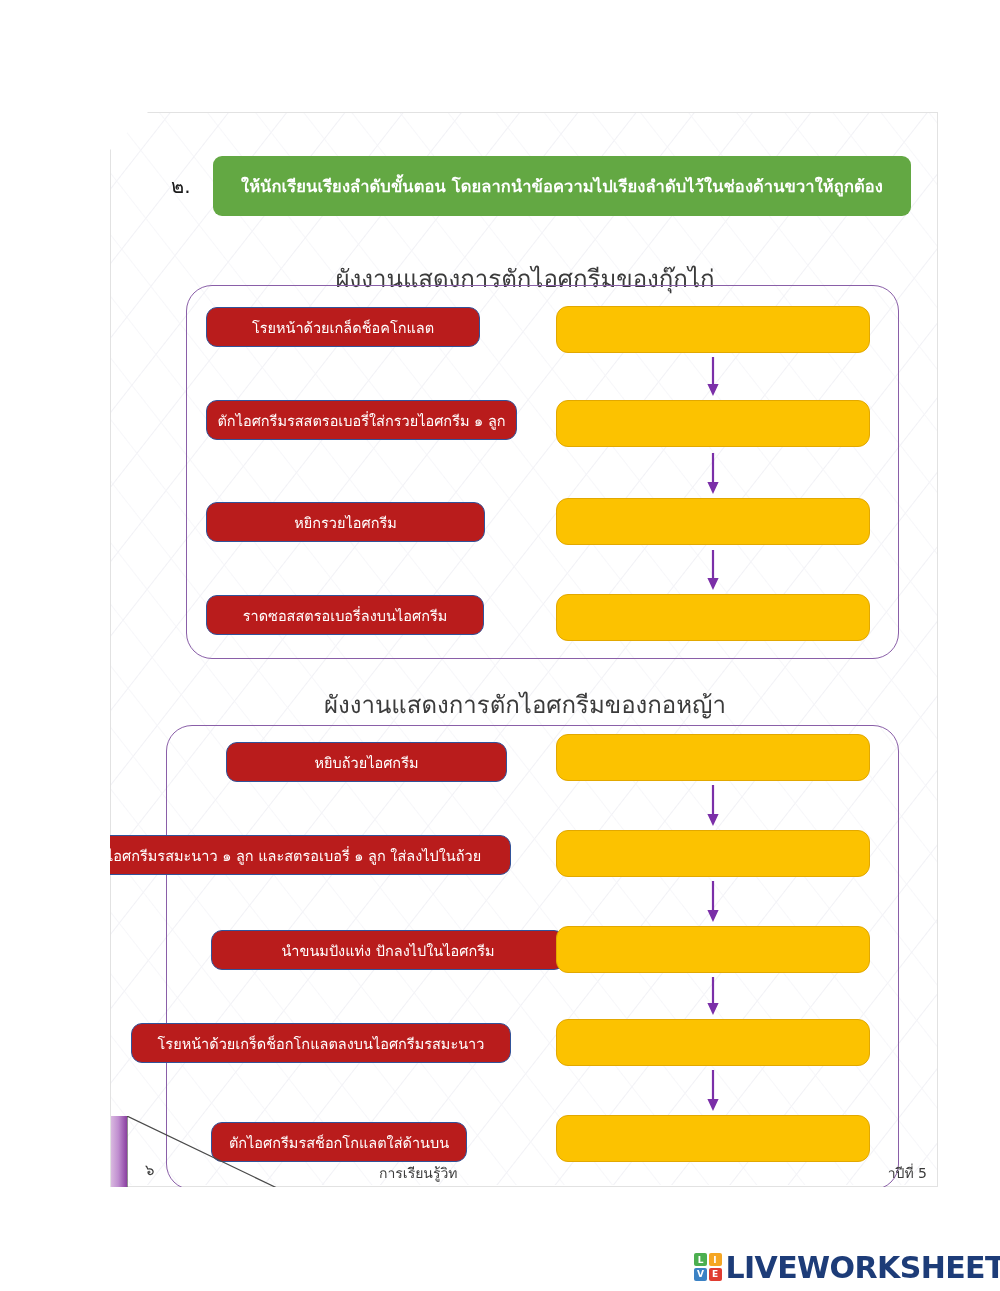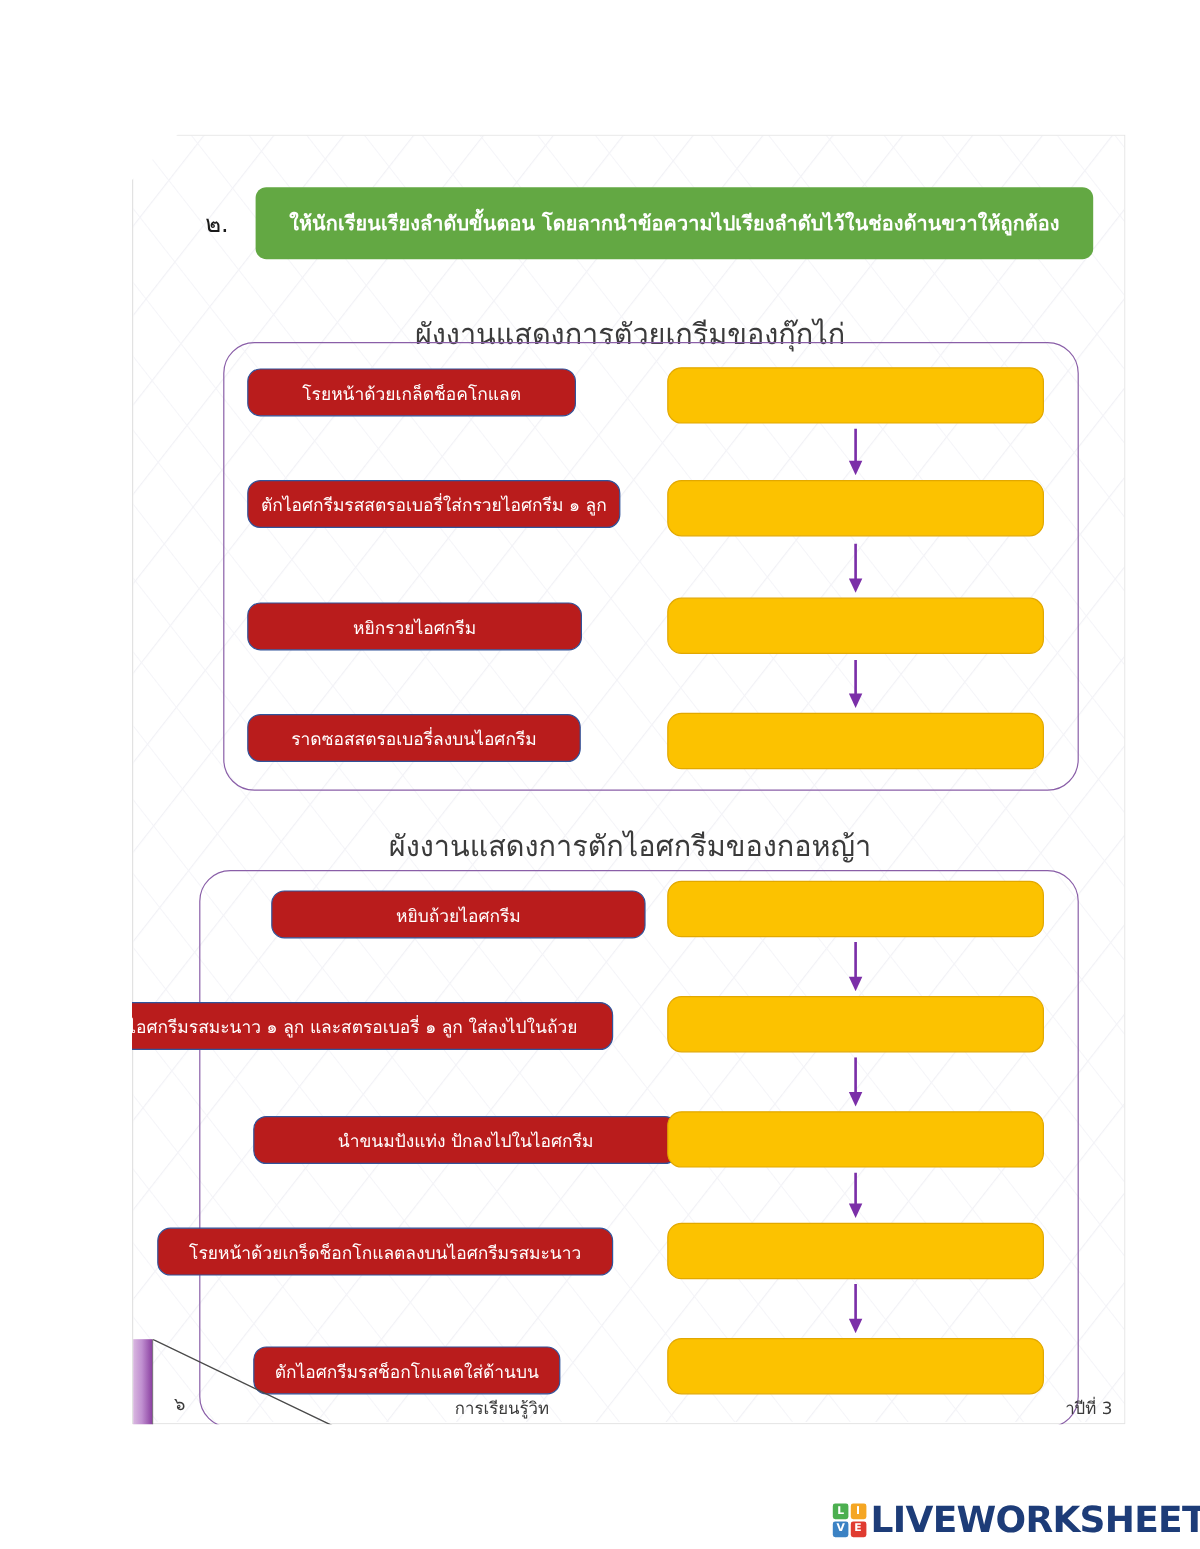--- a/index.html
+++ b/index.html
@@ -235,21 +235,21 @@
       <rect x="0" y="0" width="828" height="1075" fill="url(#hatchA)"></rect>
       <rect x="0" y="0" width="828" height="1075" fill="url(#hatchB)"></rect>
     </g>
   </svg>
 
   <div id="instruction-row">
     <div id="instruction-number">๒.</div>
     <div id="instruction-banner">ให้นักเรียนเรียงลำดับขั้นตอน โดยลากนำข้อความไปเรียงลำดับไว้ในช่องด้านขวาให้ถูกต้อง</div>
   </div>
 
-  <div class="chart-title" id="chart-title-1">ผังงานแสดงการตัวยเกรีมของกุ๊กไก่</div>
+  <div class="chart-title" id="chart-title-1">ผังงานแสดงการตักไอศกรีมของกุ๊กไก่</div>
   <div class="flow-container" id="flow-container-1"></div>
 
   <div class="drag-chip" style="left:95px; top:194px; width:274px; height:40px;">โรยหน้าด้วยเกล็ดช็อคโกแลต</div>
   <div class="drag-chip" style="left:95px; top:287px; width:311px; height:40px;">ตักไอศกรีมรสสตรอเบอรี่ใส่กรวยไอศกรีม ๑ ลูก</div>
   <div class="drag-chip" style="left:95px; top:389px; width:279px; height:40px;">หยิกรวยไอศกรีม</div>
   <div class="drag-chip" style="left:95px; top:482px; width:278px; height:40px;">ราดซอสสตรอเบอรี่ลงบนไอศกรีม</div>
 
   <div class="drop-zone" style="left:445px; top:193px; width:314px; height:47px;"></div>
   <div class="drop-zone" style="left:445px; top:287px; width:314px; height:47px;"></div>
   <div class="drop-zone" style="left:445px; top:385px; width:314px; height:47px;"></div>
@@ -264,21 +264,21 @@
     <polygon points="9,41 3.4,29 14.6,29" fill="#7b2fa8"></polygon>
   </svg>
   <svg class="flow-arrow" style="left:593px; top:437px; height:41px;" viewBox="0 0 18 41">
     <line x1="9" y1="0" x2="9" y2="29" stroke="#7b2fa8" stroke-width="2.2"></line>
     <polygon points="9,40 3.4,28 14.6,28" fill="#7b2fa8"></polygon>
   </svg>
 
   <div class="chart-title" id="chart-title-2">ผังงานแสดงการตักไอศกรีมของกอหญ้า</div>
   <div class="flow-container" id="flow-container-2"></div>
 
-  <div class="drag-chip" style="left:115px; top:629px; width:312px; height:40px;">หยิบถ้วยไอศกรีม</div>
+  <div class="drag-chip" style="left:115px; top:629px; width:281px; height:40px;">หยิบถ้วยไอศกรีม</div>
   <div class="drag-chip" style="left:-53px; top:722px; width:453px; height:40px;">ตักไอศกรีมรสมะนาว ๑ ลูก และสตรอเบอรี่ ๑ ลูก ใส่ลงไปในถ้วย</div>
   <div class="drag-chip" style="left:100px; top:817px; width:354px; height:40px;">นำขนมปังแท่ง ปักลงไปในไอศกรีม</div>
   <div class="drag-chip" style="left:20px; top:910px; width:380px; height:40px;">โรยหน้าด้วยเกร็ดช็อกโกแลตลงบนไอศกรีมรสมะนาว</div>
   <div class="drag-chip" style="left:100px; top:1009px; width:256px; height:40px;">ตักไอศกรีมรสช็อกโกแลตใส่ด้านบน</div>
 
   <div class="drop-zone" style="left:445px; top:621px; width:314px; height:47px;"></div>
   <div class="drop-zone" style="left:445px; top:717px; width:314px; height:47px;"></div>
   <div class="drop-zone" style="left:445px; top:813px; width:314px; height:47px;"></div>
   <div class="drop-zone" style="left:445px; top:906px; width:314px; height:47px;"></div>
   <div class="drop-zone" style="left:445px; top:1002px; width:314px; height:47px;"></div>
@@ -300,21 +300,21 @@
     <polygon points="9,41 3.4,29 14.6,29" fill="#7b2fa8"></polygon>
   </svg>
 
   <div id="footer-bar">
     <div id="footer-purple-bar"></div>
     <svg style="position:absolute; left:16px; top:0; width:150px; height:72px;" viewBox="0 0 150 72">
       <polygon points="0,0 150,72 0,72" fill="none" stroke="#4a4a4a" stroke-width="1.2"></polygon>
     </svg>
     <div id="footer-page-number">๖</div>
     <div id="footer-text-left">การเรียนรู้วิท</div>
-    <div id="footer-text-right">าปีที่ 3</div>
+    <div id="footer-text-right">าปีที่ 5</div>
   </div>
 
 </div>
 
 <div id="lws-logo">
   <div id="lws-logo-icon">
     <span style="background:#4caf50">L</span>
     <span style="background:#f5a623">I</span>
     <span style="background:#3b82c4">V</span>
     <span style="background:#e03c31">E</span>

